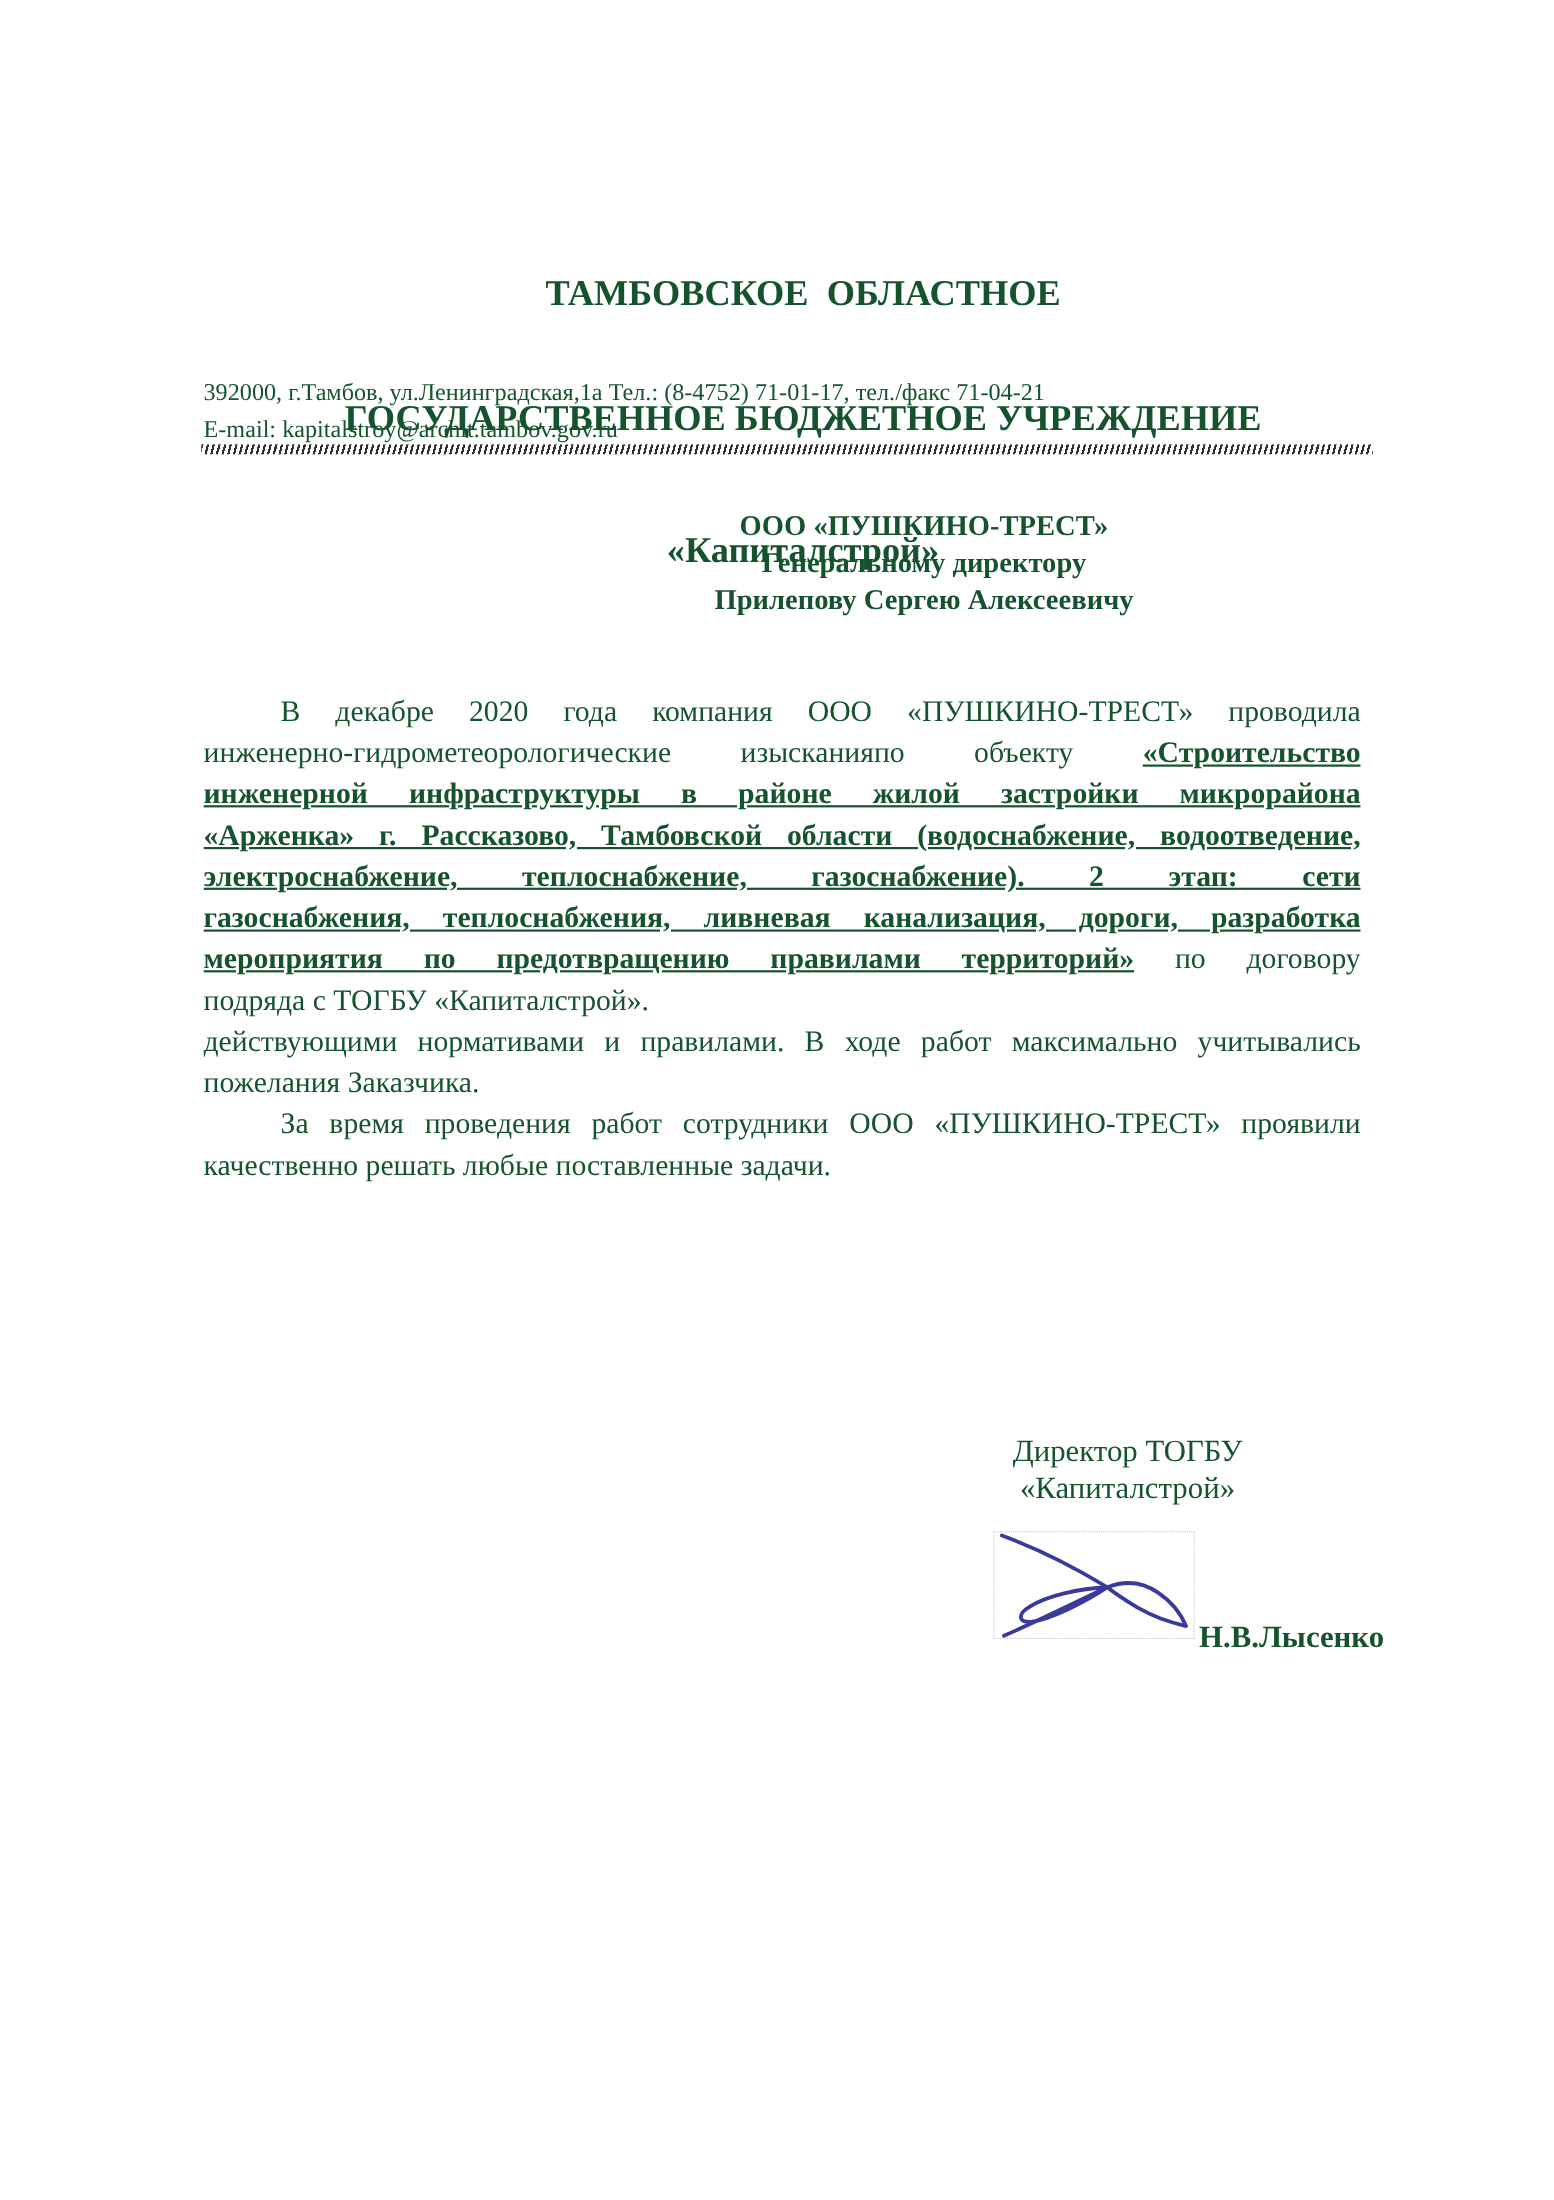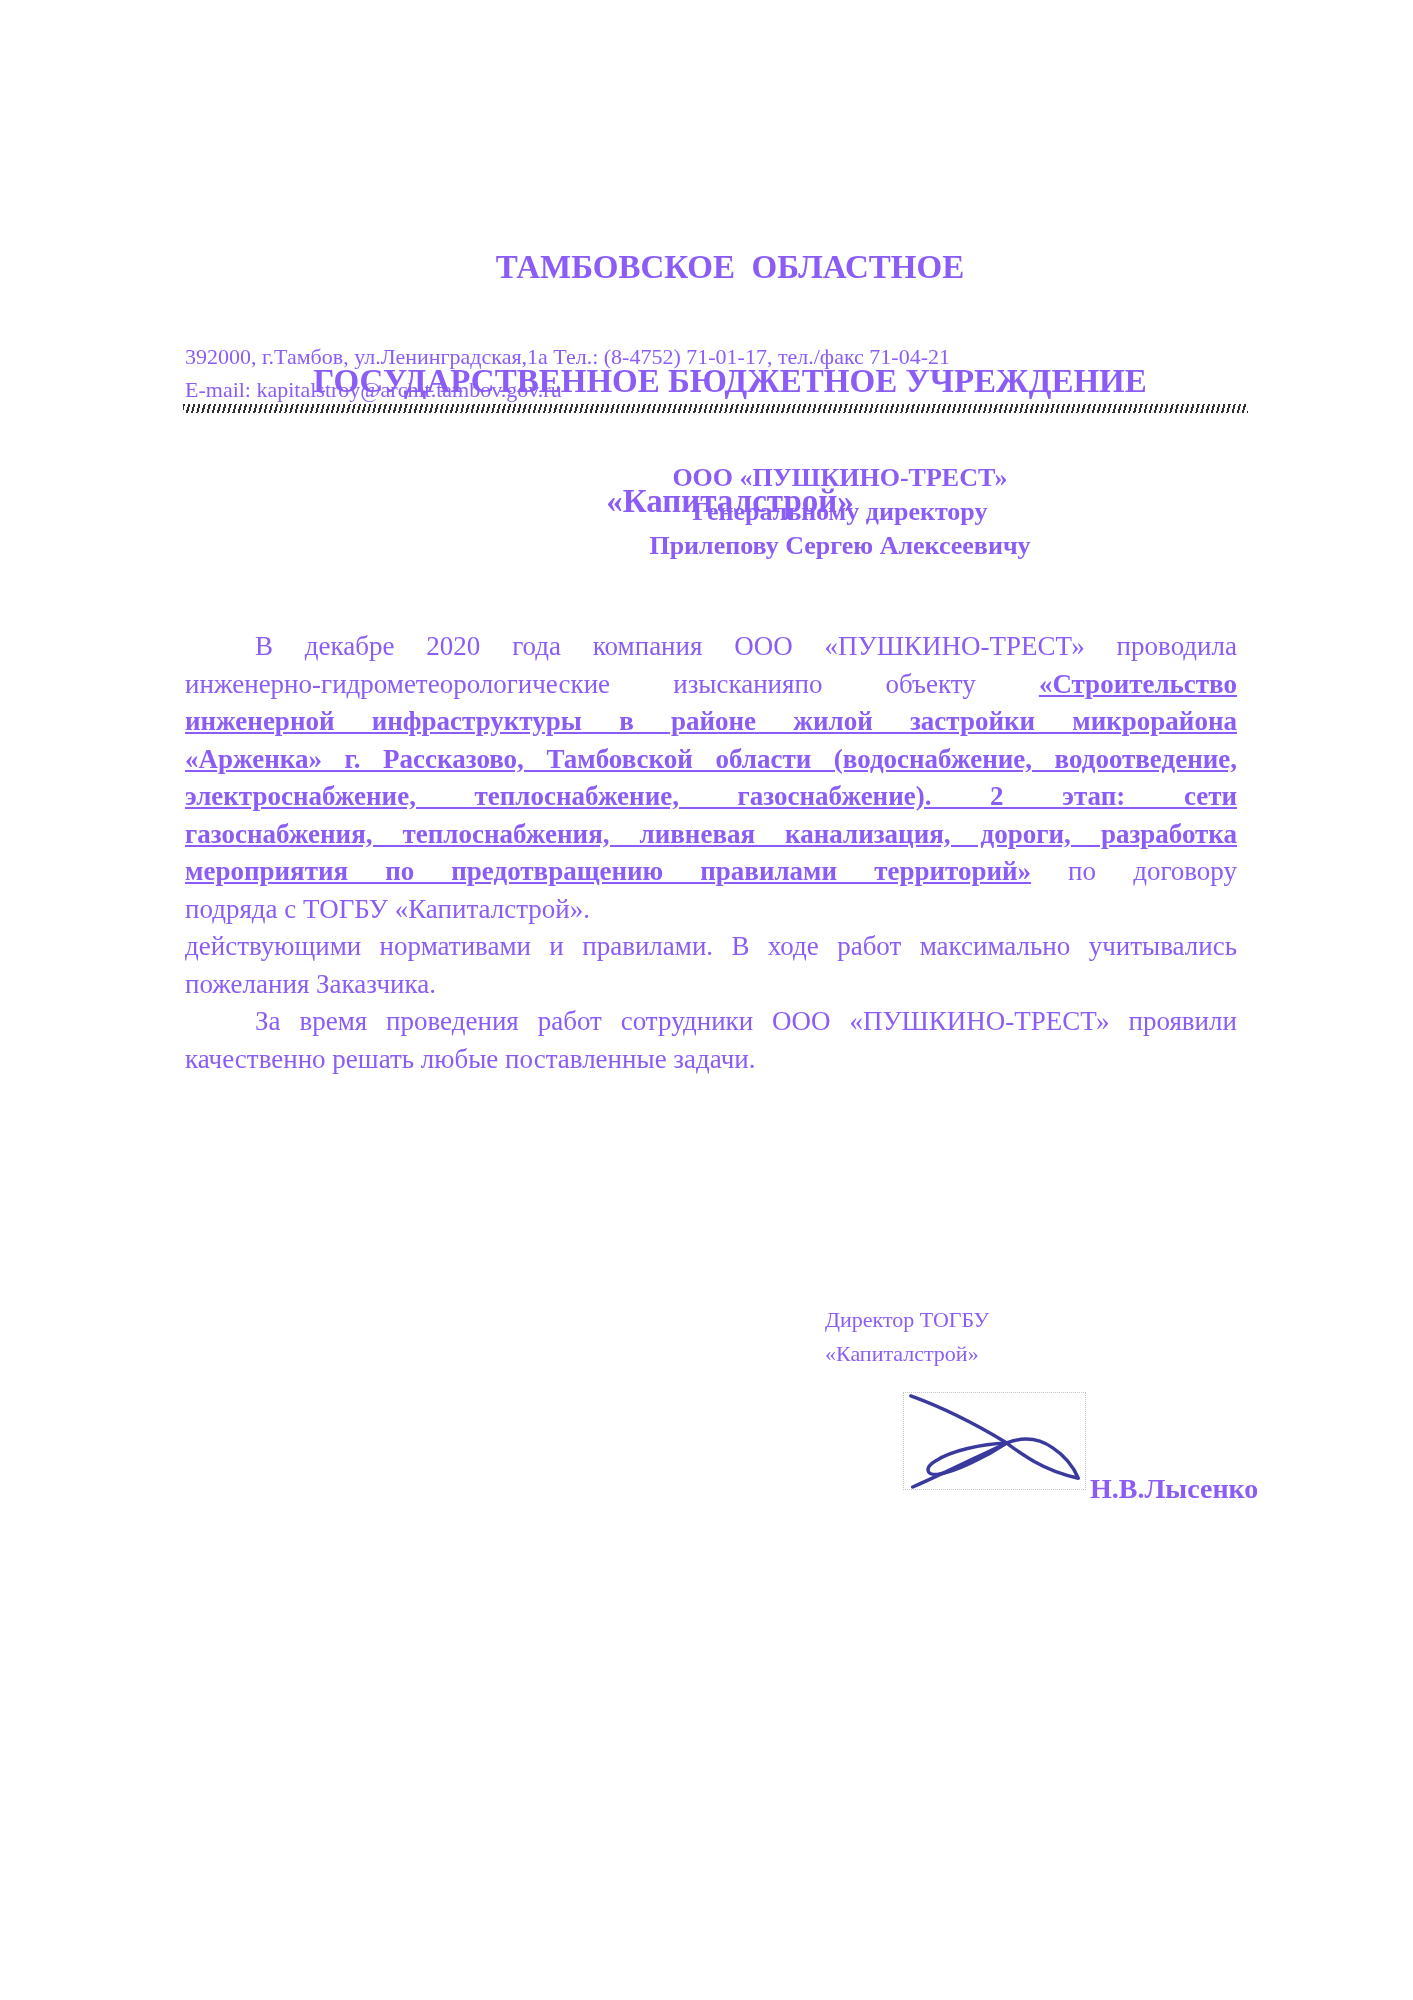--- a/index.html
+++ b/index.html
@@ -2,21 +2,21 @@
 <html><head>
 <meta charset="utf-8">
 <style>
   html, body { margin: 0; padding: 0; background: #ffffff; }
   .page {
     position: relative;
     width: 1413px;
     height: 2000px;
     background: #ffffff;
     font-family: "Liberation Serif", "DejaVu Serif", serif;
-    color: #8b5cf6;
+    color: #14532d;
     overflow: hidden;
   }
 
   
   .org-header {
     position: absolute;
     top: 172px;
     left: 185px;
     width: 1090px;
     text-align: center;
@@ -82,22 +82,22 @@
   .body-line.indent { text-indent: 70px; }
   .body-line.last { text-align-last: left; }
   .b { font-weight: bold; text-decoration: underline; }
 
   
   .sig-role {
     position: absolute;
     top: 1303px;
     left: 825px;
     width: 400px;
-    text-align: left;
-    font-size: 22px;
+    text-align: center;
+    font-size: 28px;
     line-height: 34px;
   }
   .sig-box {
     position: absolute;
     top: 1392px;
     left: 903px;
     width: 183px;
     height: 98px;
     border: 1px dotted #c4c4c4;
     box-sizing: border-box;

